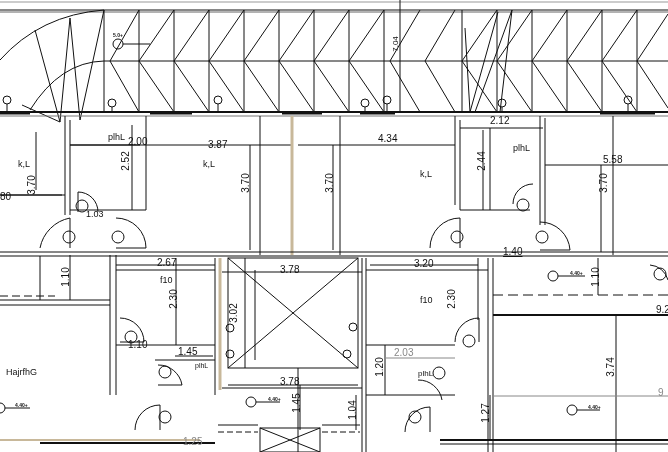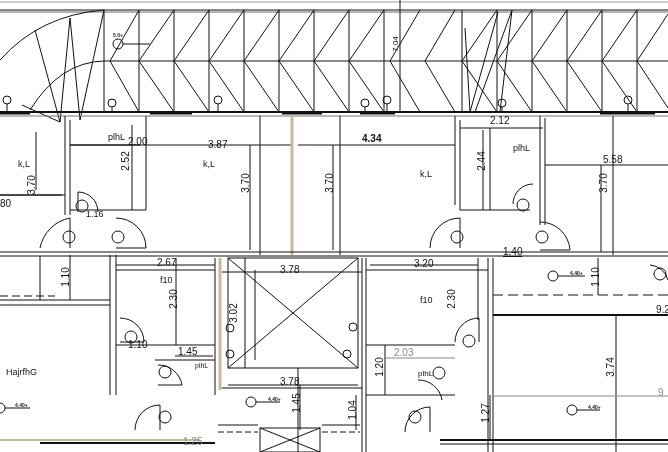--- a/index.html
+++ b/index.html
@@ -241,25 +241,25 @@
 <span class="lbl room" style="left:420px;top:170px;">k,L</span>
 <span class="lbl room" style="left:513px;top:144px;">plhL</span>
 <span class="lbl room" style="left:160px;top:276px;">f10</span>
 <span class="lbl room" style="left:420px;top:296px;">f10</span>
 <span class="lbl room" style="left:6px;top:368px;">HajrfhG</span>
 <span class="lbl room" style="left:195px;top:362px;font-size:7px;">plhL</span>
 <span class="lbl room" style="left:418px;top:370px;font-size:8px;">plhL</span>
 
 <span class="lbl" style="left:96px;top:137px;margin-left:32px;">2.00</span>
 <span class="lbl" style="left:208px;top:140px;">3.87</span>
-<span class="lbl" style="left:362px;top:134px;font-weight:bold;">4.34</span>
+<span class="lbl" style="left:378px;top:134px;">4.34</span>
 <span class="lbl" style="left:603px;top:155px;">5.58</span>
 <span class="lbl" style="left:490px;top:116px;">2.12</span>
-<span class="lbl" style="left:0px;top:199px;">80</span>
-<span class="lbl" style="left:86px;top:210px;font-size:9px;">1.16</span>
+<span class="lbl" style="left:0px;top:192px;">80</span>
+<span class="lbl" style="left:86px;top:210px;font-size:9px;">1.03</span>
 <span class="lbl" style="left:503px;top:247px;text-decoration:underline;">1.40</span>
 <span class="lbl" style="left:157px;top:258px;">2.67</span>
 <span class="lbl" style="left:280px;top:265px;">3.78</span>
 <span class="lbl" style="left:414px;top:259px;">3.20</span>
 <span class="lbl" style="left:128px;top:340px;">1.10</span>
 <span class="lbl" style="left:178px;top:347px;">1.45</span>
 <span class="lbl grey" style="left:394px;top:348px;">2.03</span>
 <span class="lbl" style="left:280px;top:377px;">3.78</span>
 <span class="lbl grey" style="left:183px;top:437px;">1.25</span>
 <span class="lbl" style="left:656px;top:305px;">9.2</span>

